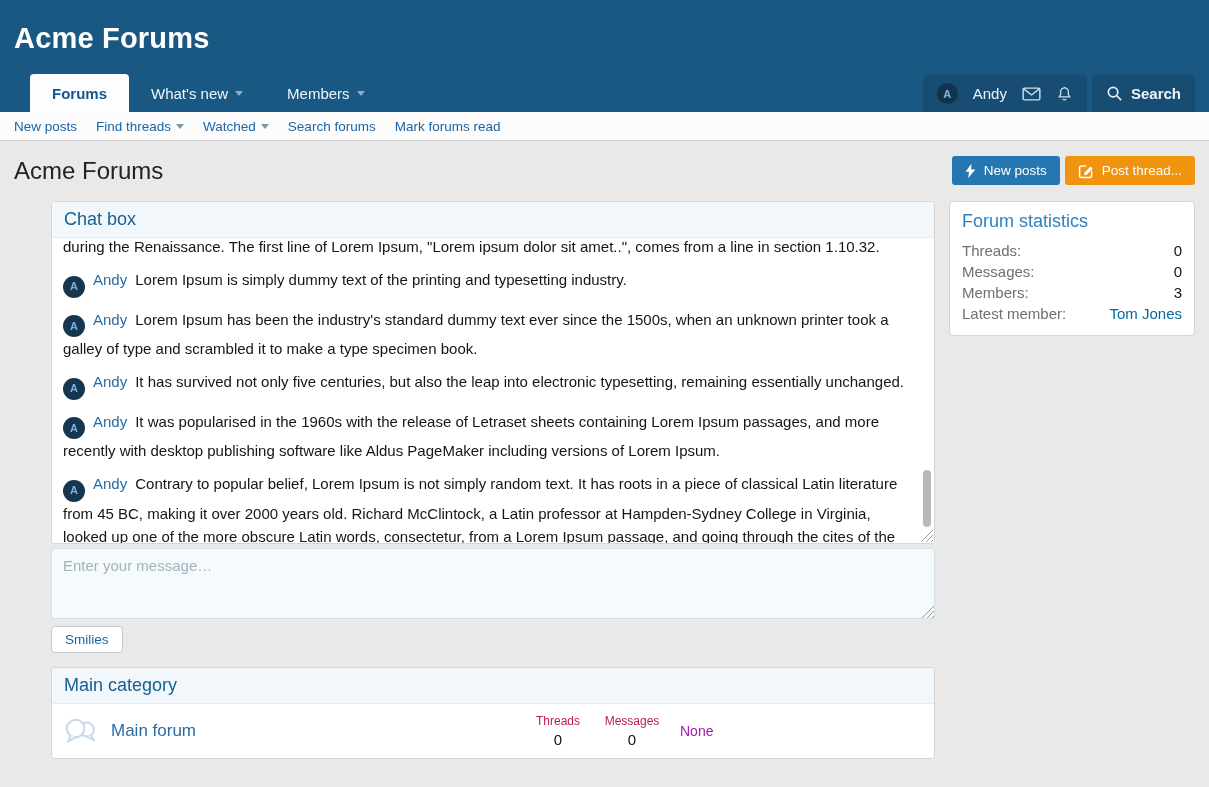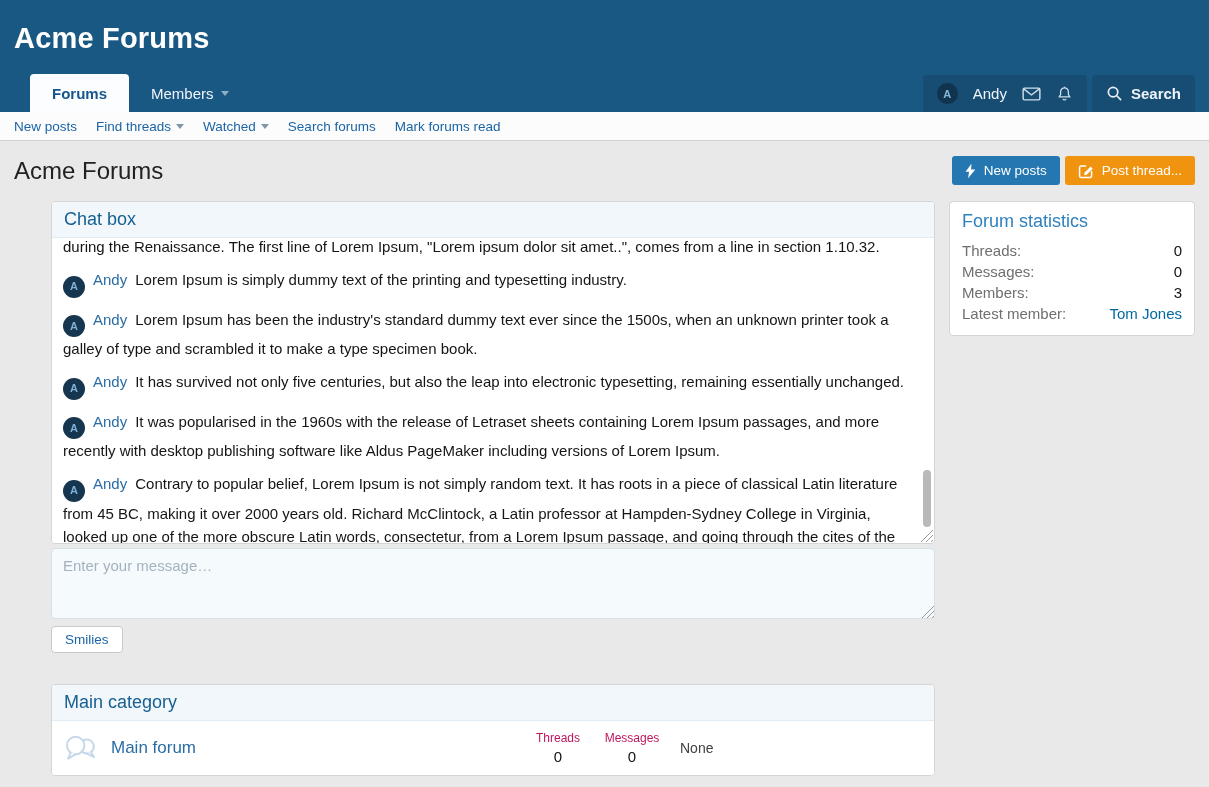--- a/index.html
+++ b/index.html
@@ -47,45 +47,49 @@
   .msg .who { color:#2a6da5; margin-right:8px; cursor:pointer; }
   .scroll-thumb { position:absolute; right:3px; bottom:16px; width:8px; height:57px; background:#b9b9b9; border-radius:4px; }
   .grip { position:absolute; right:1px; bottom:1px; width:13px; height:13px;
     background:repeating-linear-gradient(135deg, transparent 0 2.5px, #9a9a9a 2.5px 3.5px);
     clip-path:polygon(100% 0, 100% 100%, 0 100%); cursor:nwse-resize; }
   .chat-input-wrap { position:relative; margin-top:4px; }
   .chat-input { width:100%; height:71px; background:#f5fafd; border:1px solid #d4dfe7; border-radius:4px; resize:none; font-family:inherit; font-size:15px; padding:8px 11px; color:#333; outline:none; display:block; }
   .chat-input::placeholder { color:#a3b2bd; }
   .smilies { margin-top:7px; background:#fff; border:1px solid #c9c9c9; border-radius:4px; color:#1b64a5; font-size:13.5px; font-family:inherit; padding:5px 13px; cursor:pointer; }
   
-  .cat { margin-top:31px; }
+  .cat { margin-top:14px; }
   .forum-row { display:flex; align-items:center; padding:10px 12px; background:#fff; }
   .forum-icon { margin-right:13px; display:flex; }
   .forum-name { flex:1; color:#2a6da5; font-size:17px; cursor:pointer; }
   .stat-col { width:74px; text-align:center; }
   .stat-col .lbl { font-size:12px; color:#be185d; }
   .stat-col .val { font-size:15px; color:#111; margin-top:3px; }
-  .latest-col { width:253px; padding-left:11px; font-size:14px; color:#404040; }
+  .latest-col { width:253px; padding-left:11px; font-size:14px; color:#a21caf; }
   
   .stats-title { font-size:18px; color:#2e81bd; padding:9px 12px 6px; }
   .stats-rows { padding:2px 12px 11px; }
   .srow { display:flex; justify-content:space-between; line-height:21px; font-size:15px; }
   .srow .sl { color:#6f6f6f; }
   .srow .sv { color:#111; }
   .srow .sv.link { color:#0369a1; cursor:pointer; }
   svg { display:block; }
 </style>
 </head>
 <body>
 
 <div class="hdr">
   <div class="brand">Acme Forums</div>
   <div class="tabrow">
     <div class="tab active">
       <span>Forums</span>
+    </div>
+    <div class="tab">
+      <span>What's new</span>
+      <span class="caret"></span>
     </div>
     <div class="tab">
       <span>Members</span>
       <span class="caret"></span>
     </div>
   </div>
   <div class="hdr-right">
     <div class="hblock userblock">
       <span class="avatar-sm">A</span>
       <span class="uname">Andy</span>

